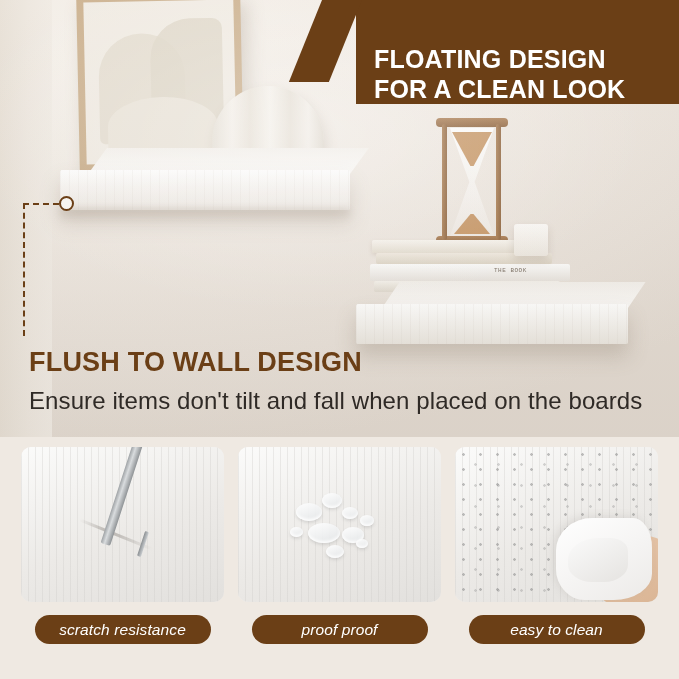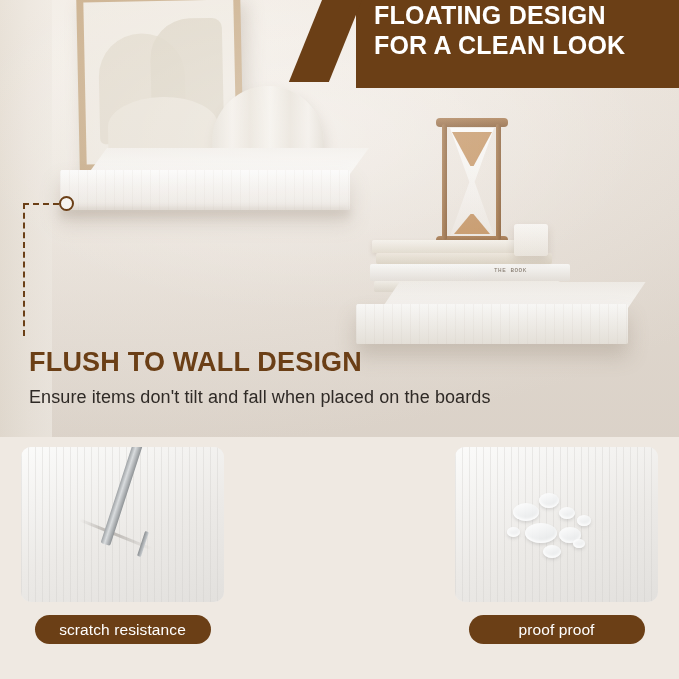--- a/index.html
+++ b/index.html
@@ -228,24 +228,24 @@
   .callout-vline {
     position: absolute; left: 23px; top: 203px;
     width: 0; height: 133px;
     border-left: 2px dashed #6b3f16;
   }
 
   
   .banner {
     position: absolute;
     right: 0; top: 0;
-    width: 323px; height: 88px;
+    width: 323px; height: 104px;
     background: #6b3f16;
     display: flex;
-    align-items: flex-start;
+    align-items: flex-end;
     justify-content: flex-start;
     padding-left: 18px;
     box-sizing: border-box;
   }
   .banner::before {
     content: "";
     position: absolute;
     left: -34px; top: 0;
     width: 40px; height: 82px;
     background: #6b3f16;
@@ -270,21 +270,21 @@
   }
   .headline-title {
     color: #6b3f16;
     font-size: 27px;
     font-weight: bold;
     letter-spacing: .2px;
     margin: 0;
   }
   .headline-sub {
     color: #2f2a26;
-    font-size: 18px;
+    font-size: 24px;
     margin: 9px 0 0 0;
     letter-spacing: .1px;
   }
 
   
   .cards {
     position: absolute;
     left: 21px; top: 447px;
     width: 637px;
     display: flex;
@@ -375,20 +375,21 @@
     width: 176px;
     height: 29px;
     background: #6b3f16;
     border-radius: 15px;
     color: #ffffff;
     font-size: 15.5px;
     display: flex;
     align-items: center;
     justify-content: center;
     letter-spacing: .1px;
+    font-style: italic;
   }
 </style>
 </head>
 <body>
 
 <div class="page">
 
   <div class="scene">
     <div class="wall-left"></div>
 
@@ -473,15 +474,25 @@
         <div class="drop" style="left:70px;  top:76px;  width:32px; height:20px;"></div>
         <div class="drop" style="left:104px; top:80px;  width:22px; height:16px;"></div>
         <div class="drop" style="left:122px; top:68px;  width:14px; height:11px;"></div>
         <div class="drop" style="left:88px;  top:98px;  width:18px; height:13px;"></div>
         <div class="drop" style="left:52px;  top:80px;  width:13px; height:10px;"></div>
         <div class="drop" style="left:118px; top:92px;  width:12px; height:9px;"></div>
       </div>
       <div class="card-label">proof proof</div>
     </div>
 
+    <div class="card">
+      <div class="card-img">
+        <div class="tex"></div>
+        <div class="speckle"></div>
+        <div class="hand"></div>
+        <div class="cloth"></div>
+        <div class="cloth-fold"></div>
+      </div>
+      <div class="card-label">easy to clean</div>
+    </div>
 
   </div>
 </div>
 
 </body></html>

